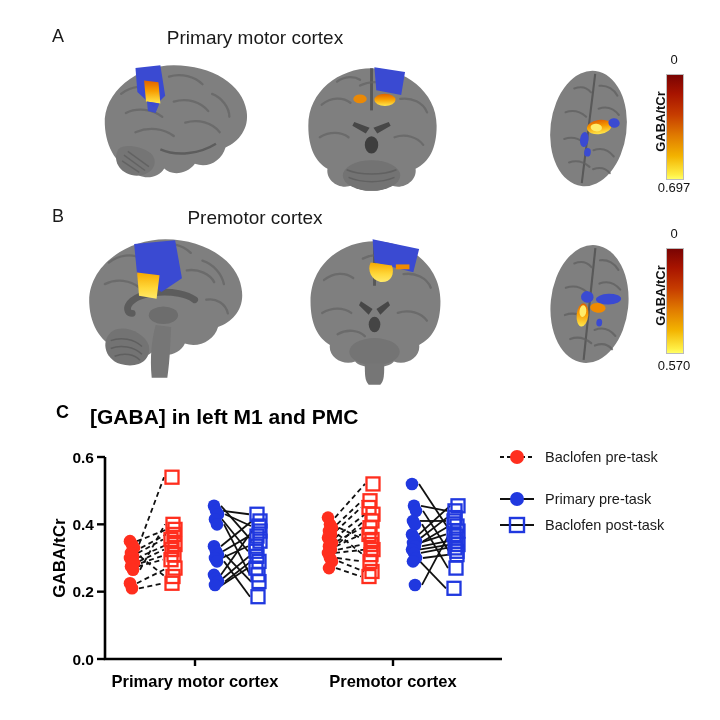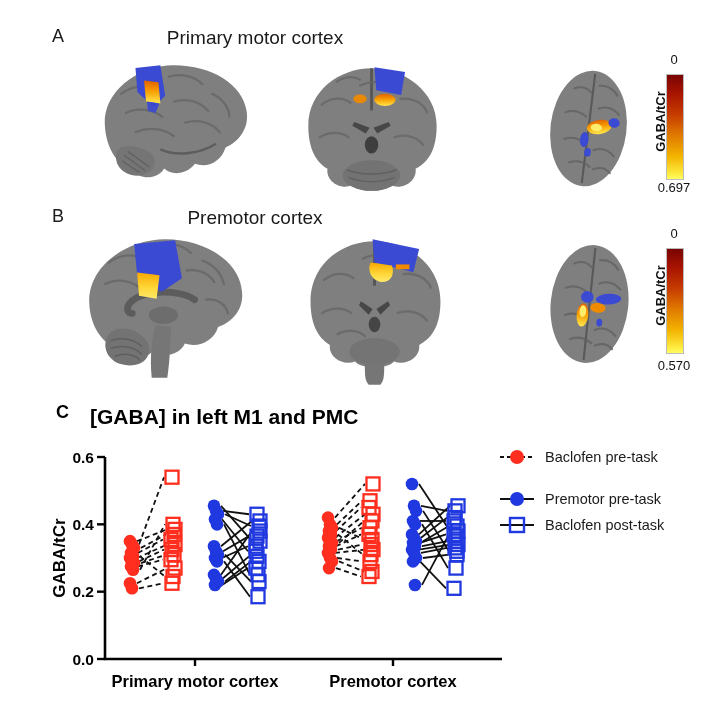--- a/index.html
+++ b/index.html
@@ -347,21 +347,21 @@
           <line x1="2" y1="10" x2="36" y2="10" stroke="#111111" stroke-width="1.8" stroke-dasharray="4,3"></line>
           <circle cx="19" cy="10" r="7" fill="#ff2e1e"></circle>
         </svg>
         <span class="legend-label">Baclofen pre-task</span>
       </div>
       <div class="legend-row gap">
         <svg width="38" height="20">
           <line x1="2" y1="10" x2="36" y2="10" stroke="#111111" stroke-width="1.8"></line>
           <circle cx="19" cy="10" r="7" fill="#2038df"></circle>
         </svg>
-        <span class="legend-label">Premotor pre-task</span>
+        <span class="legend-label">Primary pre-task</span>
       </div>
       <div class="legend-row">
         <svg width="38" height="20">
           <line x1="2" y1="10" x2="36" y2="10" stroke="#111111" stroke-width="1.8"></line>
           <rect x="12" y="3" width="14" height="14" fill="none" stroke="#2038df" stroke-width="2.4"></rect>
         </svg>
         <span class="legend-label">Baclofen post-task</span>
       </div>
     </div>
 

